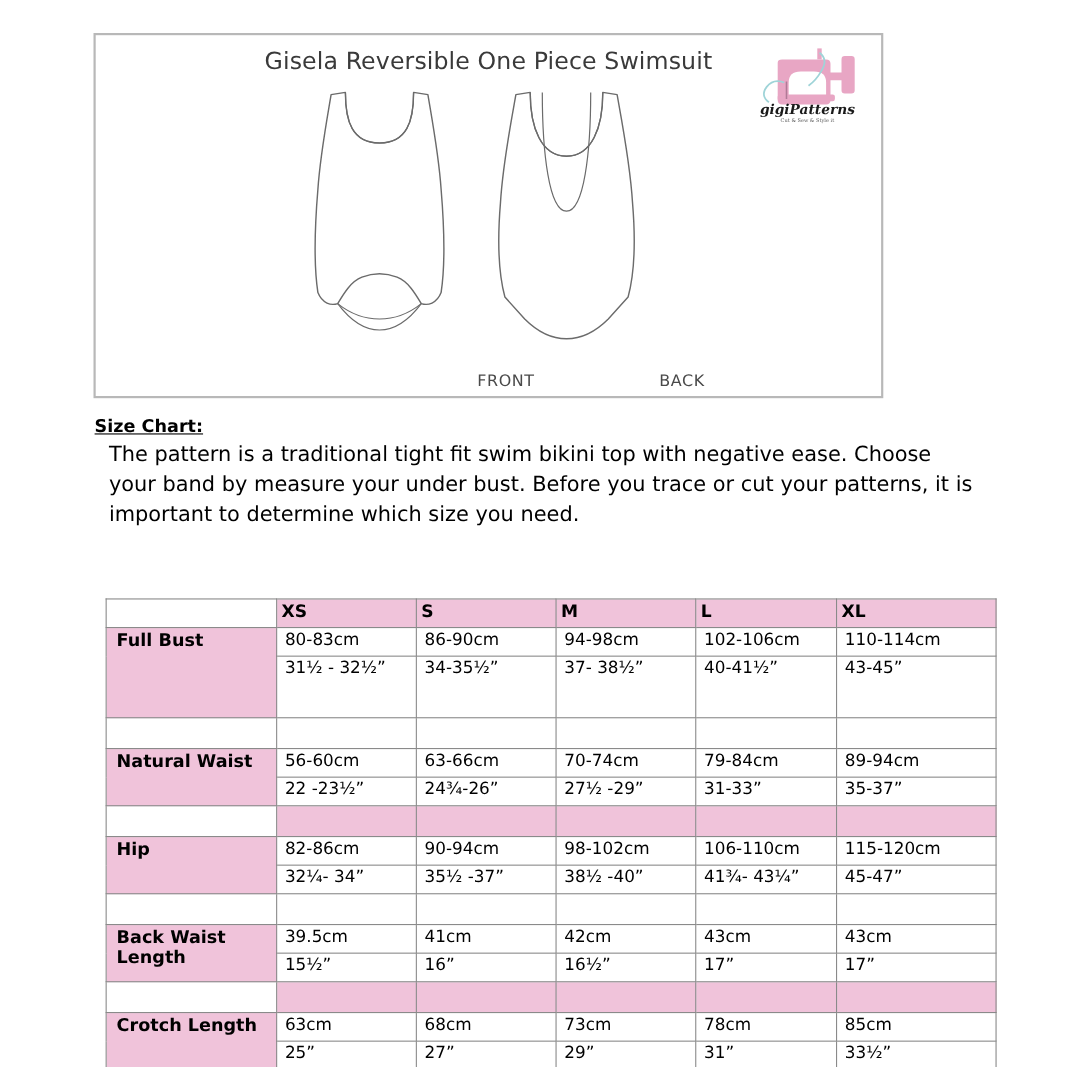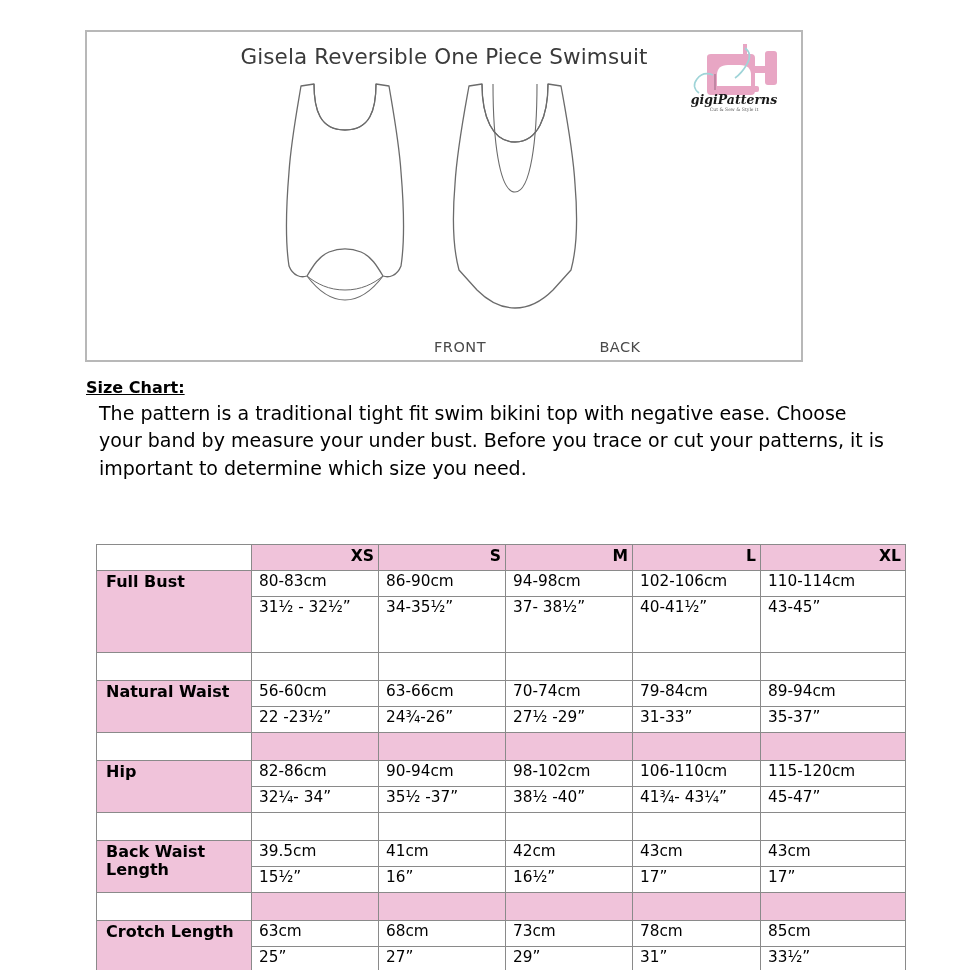--- a/index.html
+++ b/index.html
@@ -114,21 +114,21 @@
   }
   .size-table td.label {
     font-weight: bold;
     background: #f0c3da;
     font-size: 16px;
     padding-left: 9px;
   }
   .size-table td.hdr {
     background: #f0c3da;
     font-weight: bold;
-    text-align: right;
+    text-align: left;
     font-size: 15.6px;
     padding: 3px 4px;
   }
   .size-table td.corner { background: #ffffff; border-right-color:#8a8a8a; }
   .size-table td.pinkcell { background: #f0c3da; }
   .size-table td.spacer { height: 28px; }
   .size-table td.blank { background:#ffffff; }
 
   
   col.c-label { width: 155px; }

